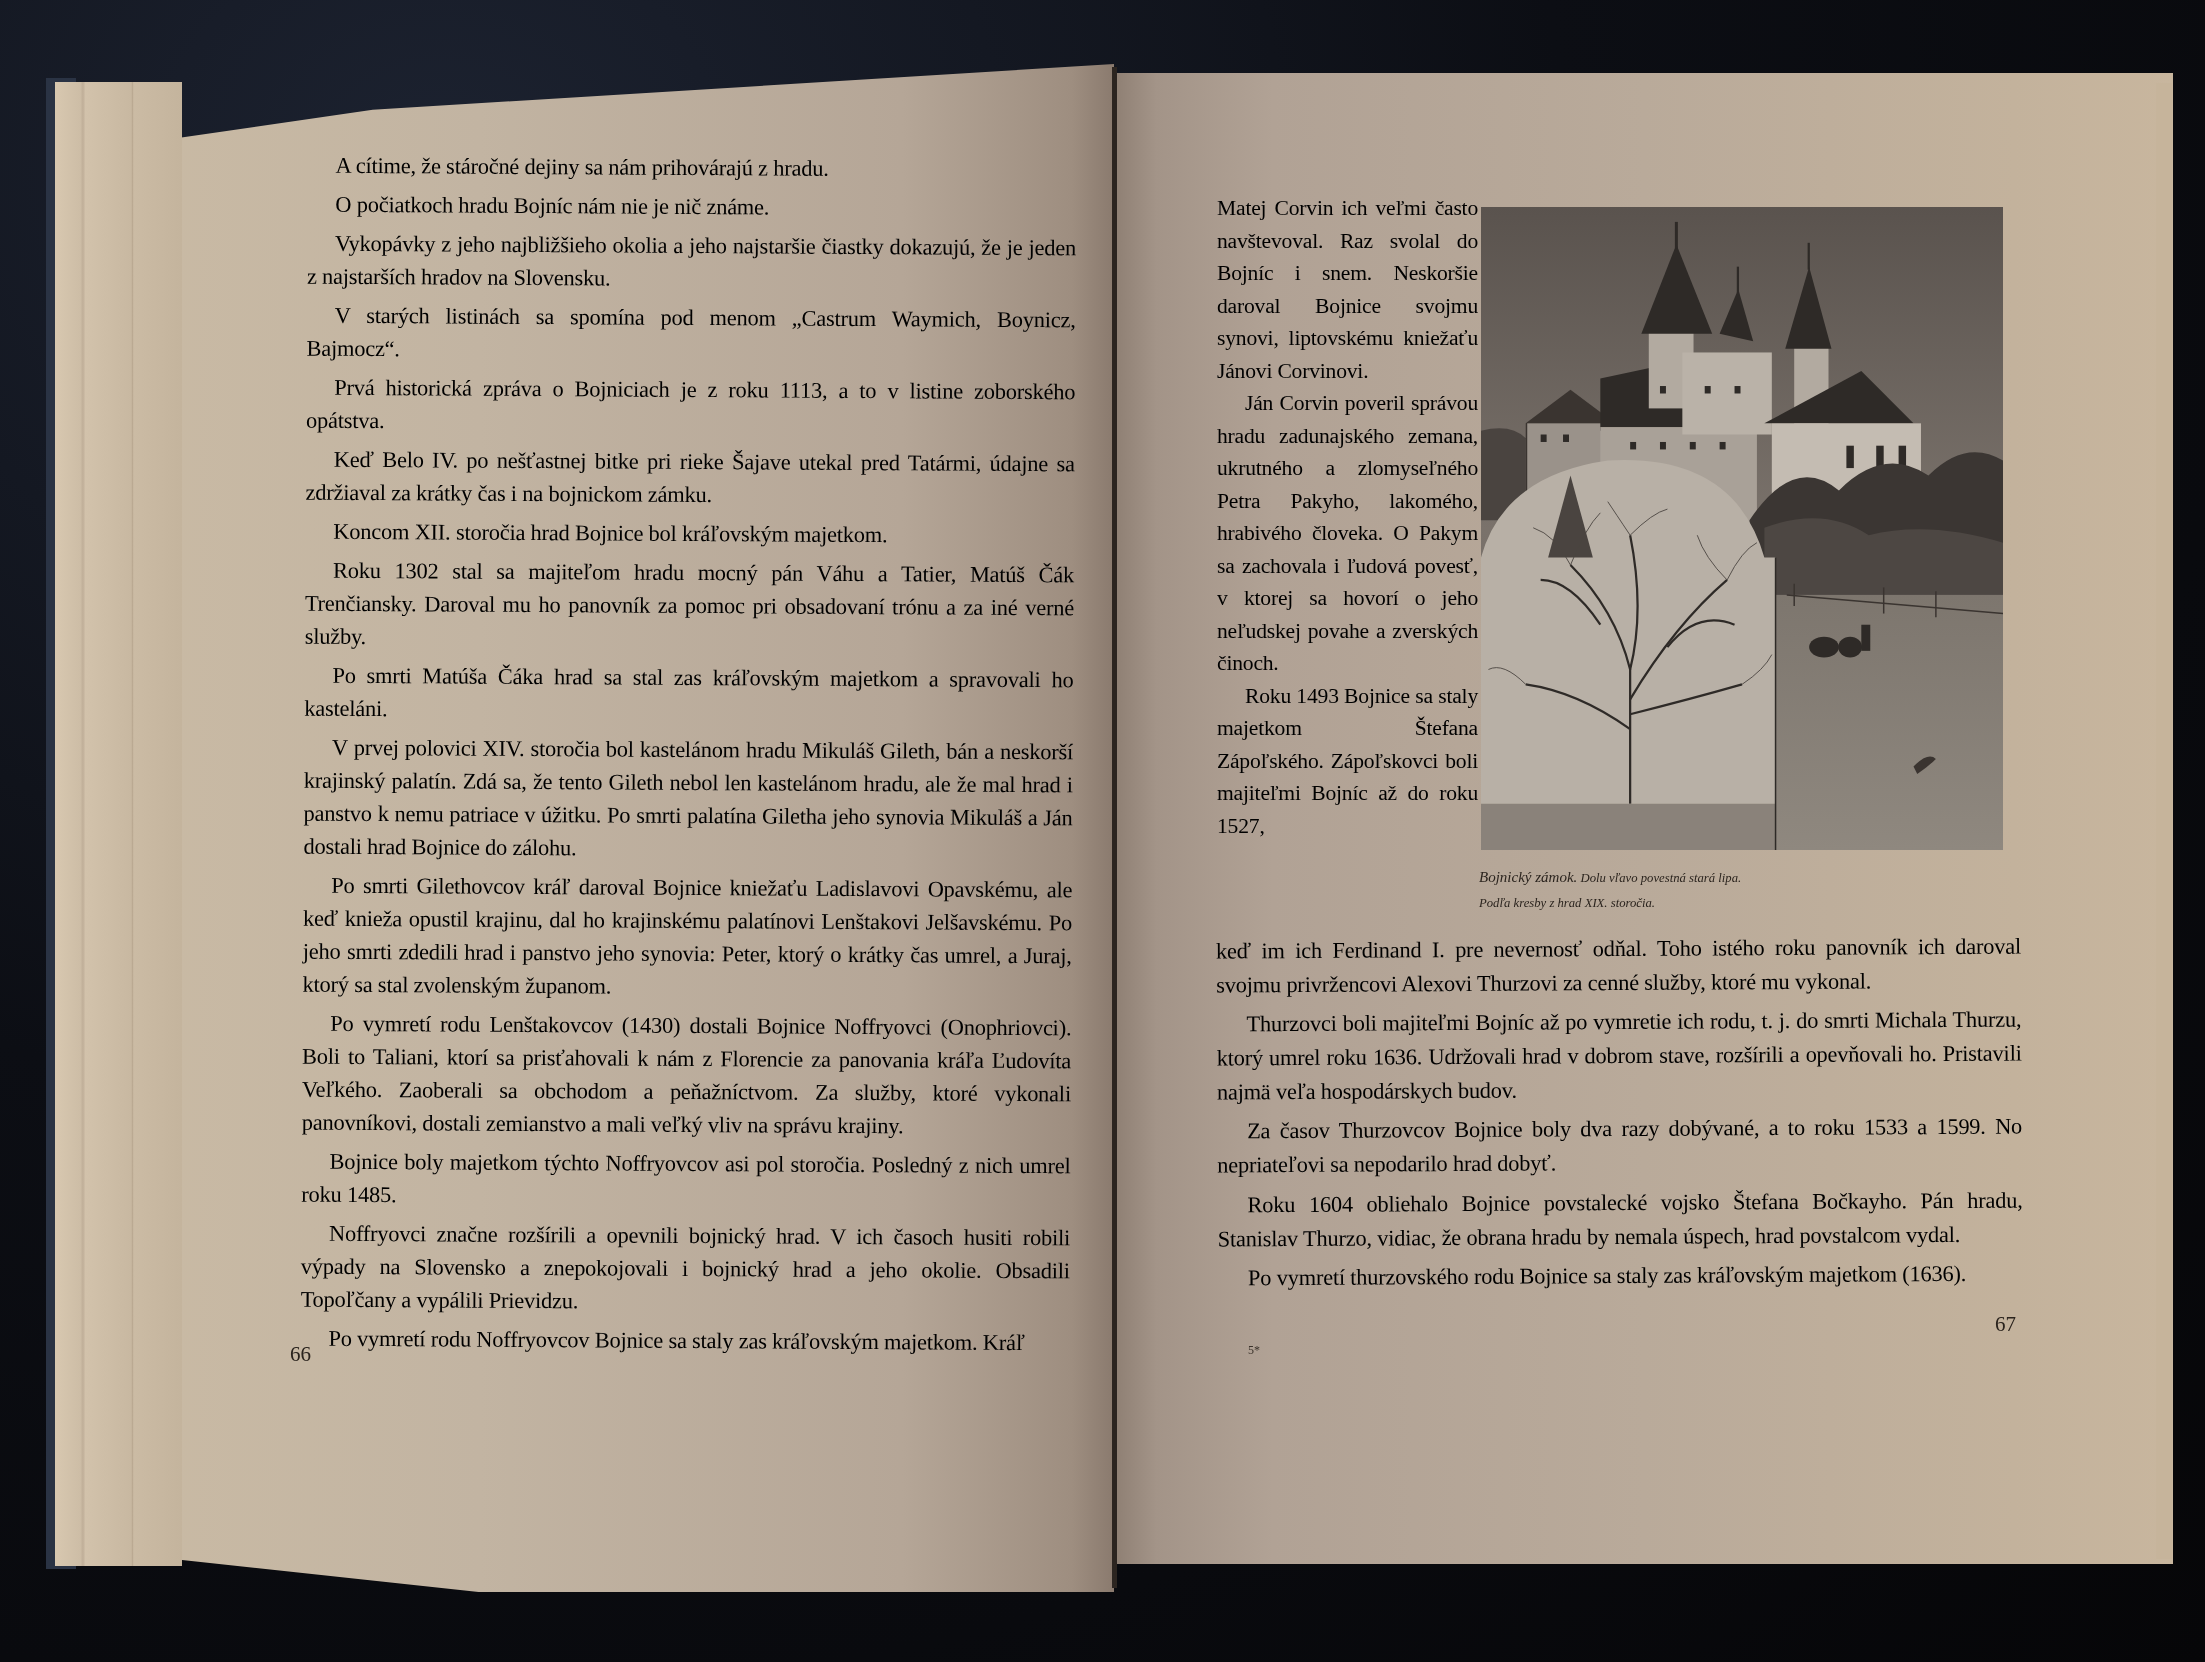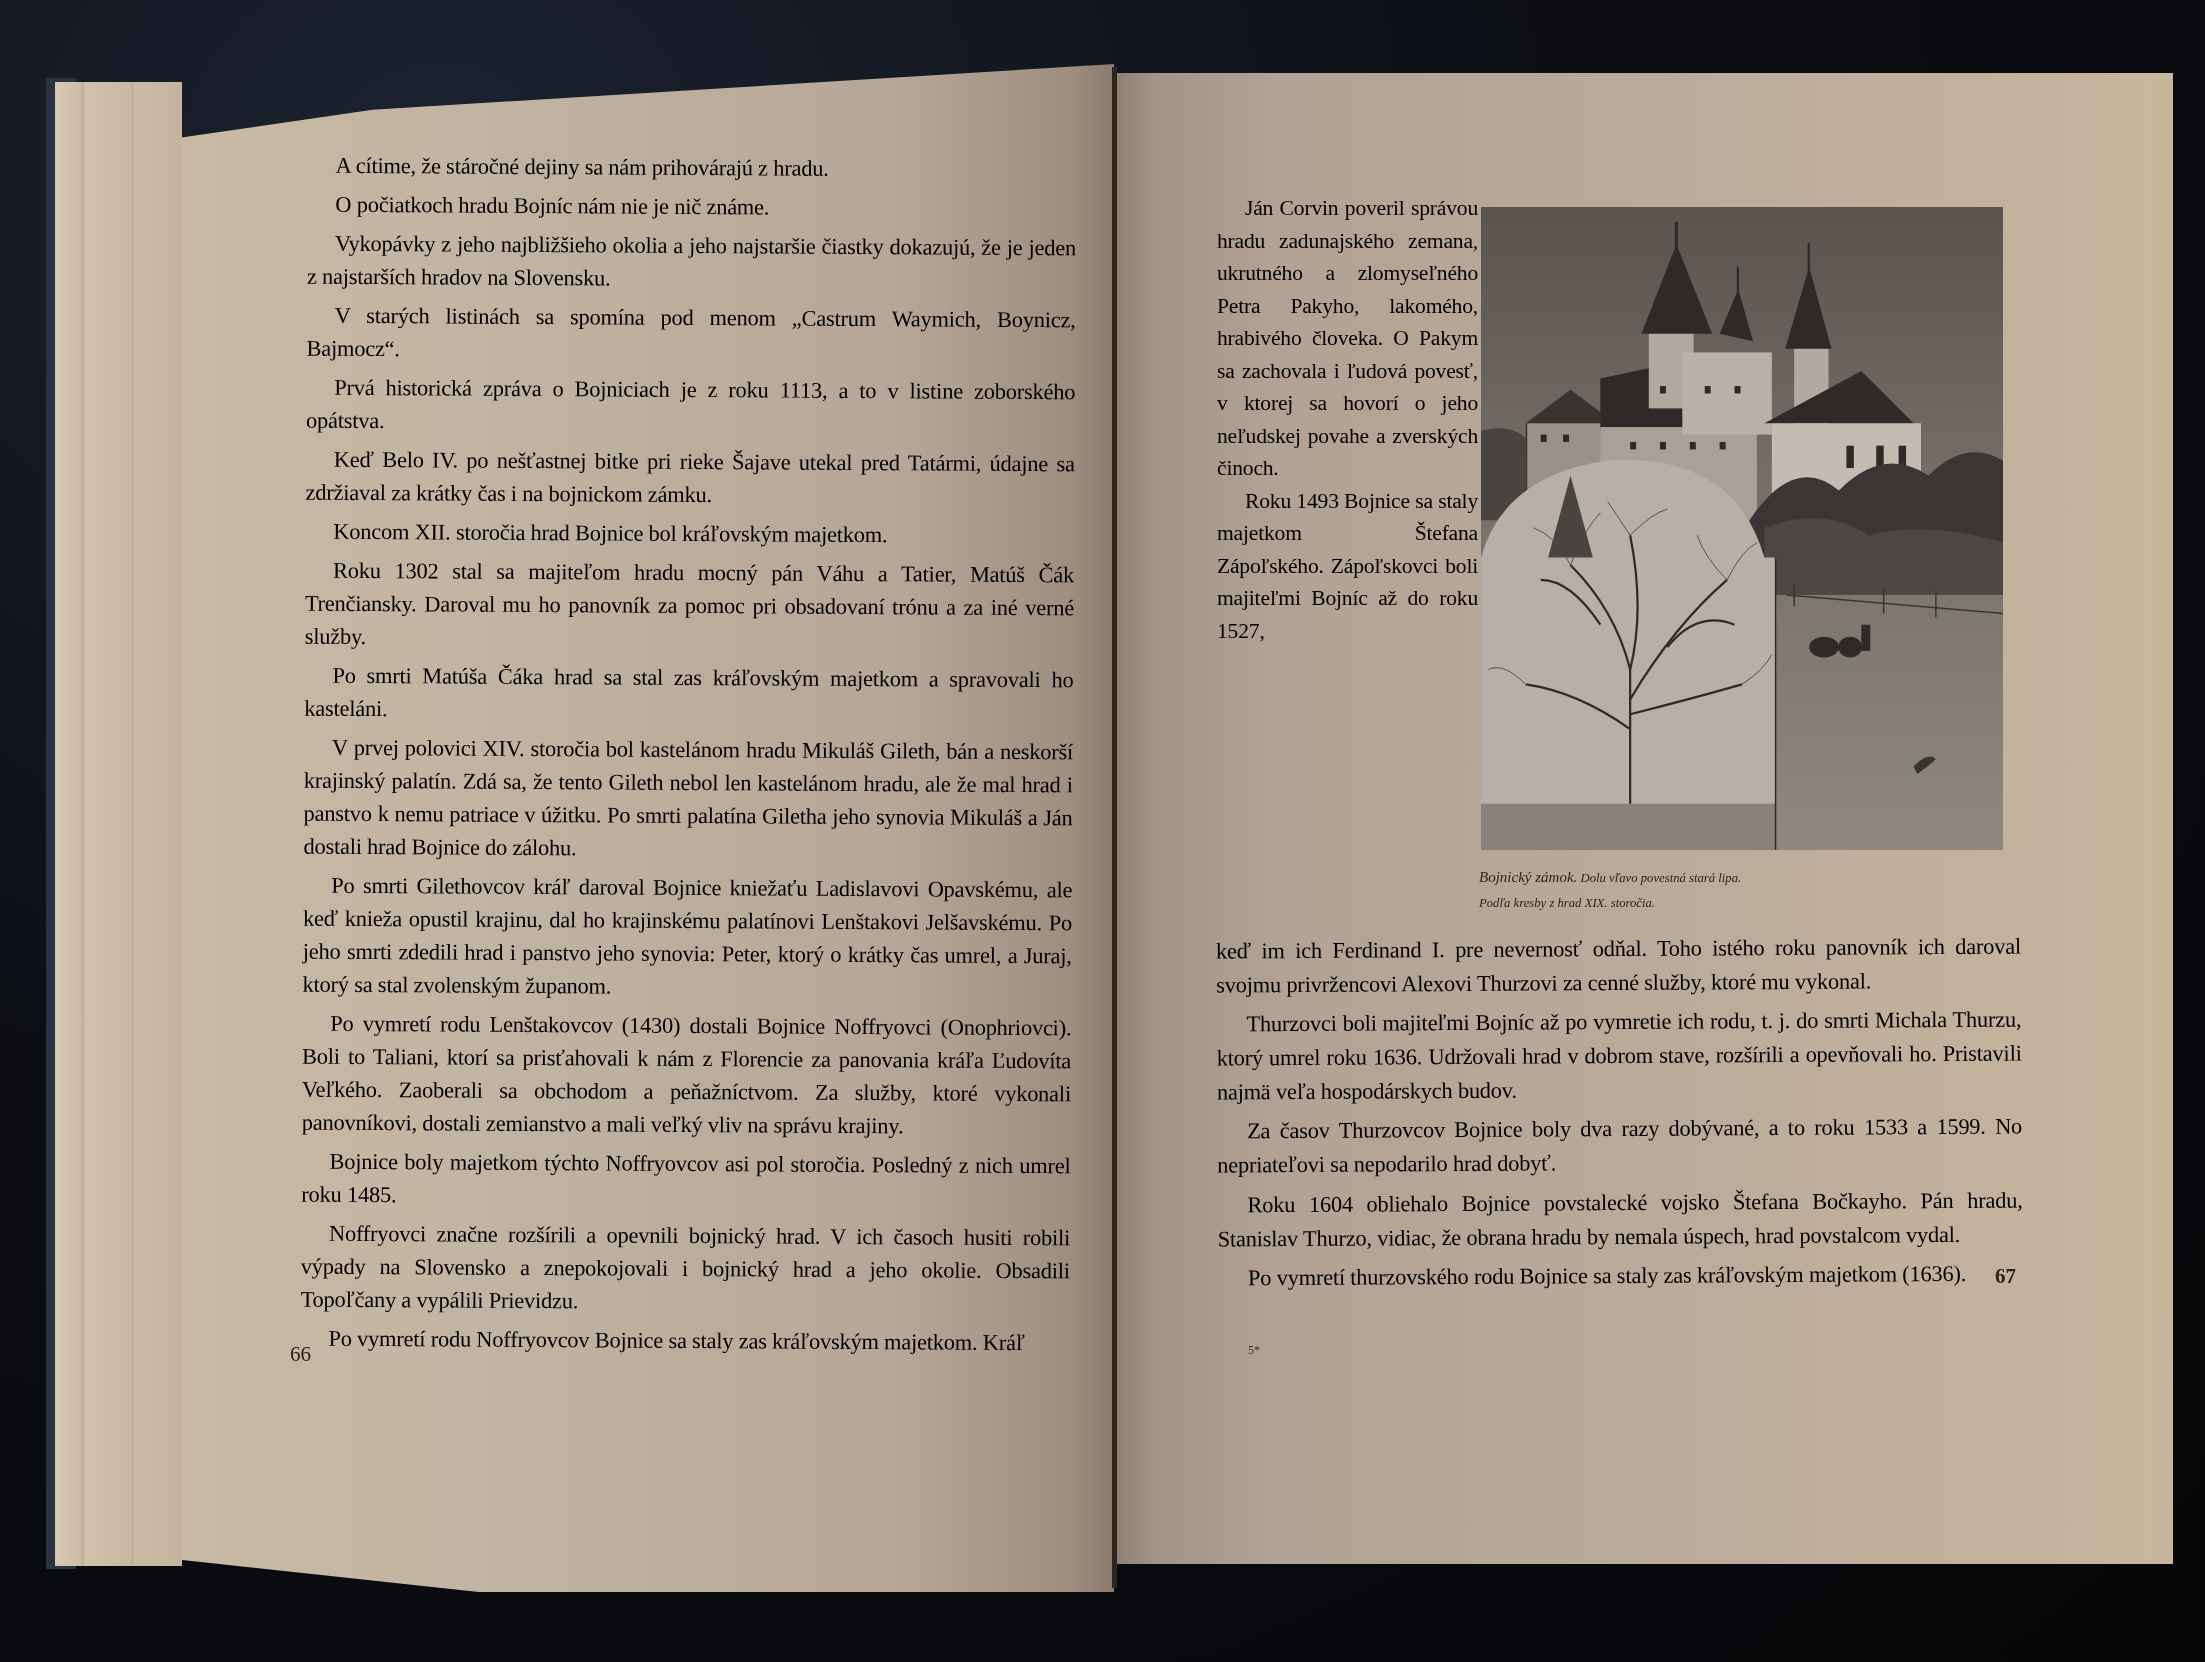--- a/index.html
+++ b/index.html
@@ -69,21 +69,21 @@
     left: 1217px; top: 932px; width: 805px;
     font-size: 22.4px; line-height: 34px;
     transform: rotate(-0.35deg);
   }
   .right-wide p { text-indent: 30px; margin-bottom: 5.2px; }
   .right-wide p.cont { text-indent: 0; }
   .page-number {
     position: absolute; font-size: 21px; color: #2a231d;
   }
   .pn-left { left: 274px; top: 1342px; margin-left: 16px; }
-  .pn-right { left: 1995px; top: 1264px; font-weight: bold; }
+  .pn-right { left: 1995px; top: 1312px; }
   .signature {
     position: absolute; left: 1248px; top: 1343px; font-size: 12px; color: #3a322b;
   }
   .figure {
     position: absolute; left: 1481px; top: 207px; width: 522px; height: 643px;
     background: #5c5550;
     overflow: hidden;
   }
   .figure svg { display: block; width: 100%; height: 100%; }
   .caption {
@@ -118,20 +118,21 @@
     <p>Po smrti Gilethovcov kráľ daroval Bojnice kniežaťu Ladislavovi Opavskému, ale keď knieža opustil krajinu, dal ho krajinskému palatínovi Lenštakovi Jelšavskému. Po jeho smrti zdedili hrad i panstvo jeho synovia: Peter, ktorý o krátky čas umrel, a Juraj, ktorý sa stal zvolenským županom.</p>
     <p>Po vymretí rodu Lenštakovcov (1430) dostali Bojnice Noffryovci (Onophriovci). Boli to Taliani, ktorí sa prisťahovali k nám z Florencie za panovania kráľa Ľudovíta Veľkého. Zaoberali sa obchodom a peňažníctvom. Za služby, ktoré vykonali panovníkovi, dostali zemianstvo a mali veľký vliv na správu krajiny.</p>
     <p>Bojnice boly majetkom týchto Noffryovcov asi pol storočia. Posledný z nich umrel roku 1485.</p>
     <p>Noffryovci značne rozšírili a opevnili bojnický hrad. V ich časoch husiti robili výpady na Slovensko a znepokojovali i bojnický hrad a jeho okolie. Obsadili Topoľčany a vypálili Prievidzu.</p>
     <p>Po vymretí rodu Noffryovcov Bojnice sa staly zas kráľovským majetkom. Kráľ</p>
   </div>
 
 <div class="page-number pn-left">66</div>
 
 <div class="text-block right-narrow" id="right-narrow">
+    <p class="cont">Matej Corvin ich veľmi často navštevoval. Raz svolal do Bojníc i snem. Neskoršie daroval Bojnice svojmu synovi, liptovskému kniežaťu Jánovi Corvinovi.</p>
     <p>Ján Corvin poveril správou hradu zadunajského zemana, ukrutného a zlomyseľného Petra Pakyho, lakomého, hrabivého človeka. O Pakym sa zachovala i ľudová povesť, v ktorej sa hovorí o jeho neľudskej povahe a zverských činoch.</p>
     <p>Roku 1493 Bojnice sa staly majetkom Štefana Zápoľského. Zápoľskovci boli majiteľmi Bojníc až do roku 1527,</p>
   </div>
 
 <div class="figure">
   <svg viewBox="0 0 700 862" preserveAspectRatio="none">
     <defs>
       <linearGradient id="sky" x1="0" y1="0" x2="0" y2="1">
         <stop offset="0" stop-color="#5a534e"></stop>
         <stop offset="0.5" stop-color="#7a726b"></stop>

